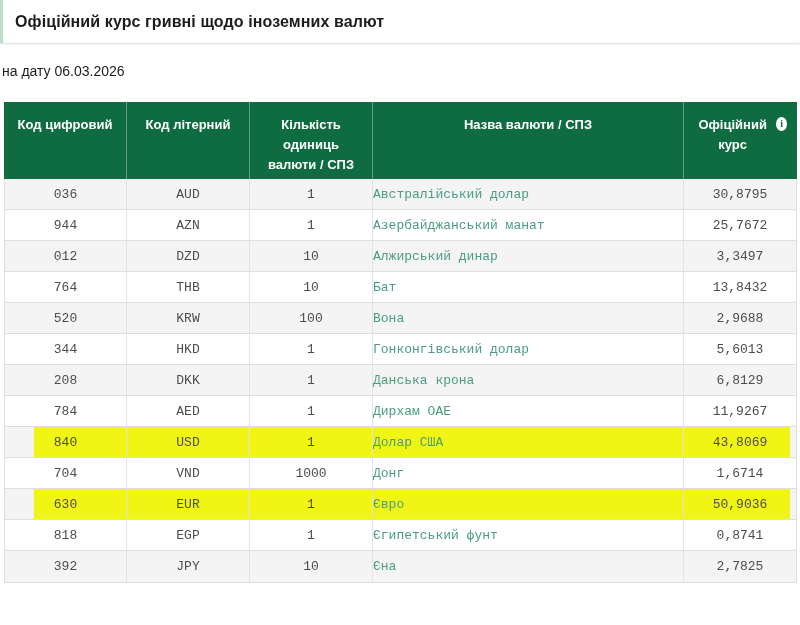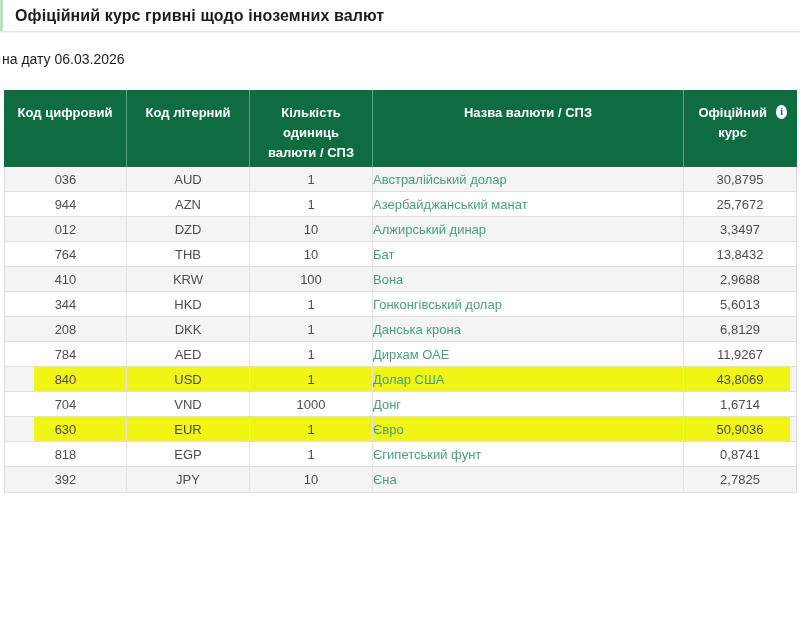--- a/index.html
+++ b/index.html
@@ -16,21 +16,21 @@
     --name-green: #4a9e7c;
     --row-alt: #f4f4f4;
     --yellow: #f1f513;
     --border-gray: #dedede;
     --accent-strip: #b9dfc9;
   }
 
   
   .title-bar {
     position: relative;
-    height: 32px;
+    height: 44px;
     display: flex;
     align-items: center;
     padding-left: 15px;
     border-bottom: 1px solid #e4e4e4;
     box-shadow: 0 1px 2px rgba(0,0,0,0.06);
     background: #ffffff;
   }
   .accent-strip {
     position: absolute;
     left: 0; top: 0; bottom: 0;
@@ -95,23 +95,24 @@
   }
 
   .tbody {
     border-left: 1px solid var(--border-gray);
     border-right: 1px solid var(--border-gray);
     border-bottom: 1px solid var(--border-gray);
   }
   .trow {
     display: grid;
     grid-template-columns: 121px 123px 123px 311px 113px;
-    height: 25px;
+    height: 31px;
     background-color: #ffffff;
     border-bottom: 1px solid var(--border-gray);
+    font-family: Liberation Mono, monospace;
   }
   .trow:last-child { border-bottom: none; }
   .trow.alt { background-color: var(--row-alt); }
   .trow.hl {
     background-image: linear-gradient(to right,
       transparent 0, transparent 29px,
       var(--yellow) 29px, var(--yellow) calc(100% - 6px),
       transparent calc(100% - 6px));
   }
   .td {
@@ -183,21 +184,21 @@
       <div class="trow">
         <div class="td">764</div>
         <div class="td">THB</div>
         <div class="td">10</div>
         <div class="td name">
           <span class="currency-link">Бат</span>
         </div>
         <div class="td">13,8432</div>
       </div>
       <div class="trow alt">
-        <div class="td">410</div>
+        <div class="td">520</div>
         <div class="td">KRW</div>
         <div class="td">100</div>
         <div class="td name">
           <span class="currency-link">Вона</span>
         </div>
         <div class="td">2,9688</div>
       </div>
       <div class="trow">
         <div class="td">344</div>
         <div class="td">HKD</div>

